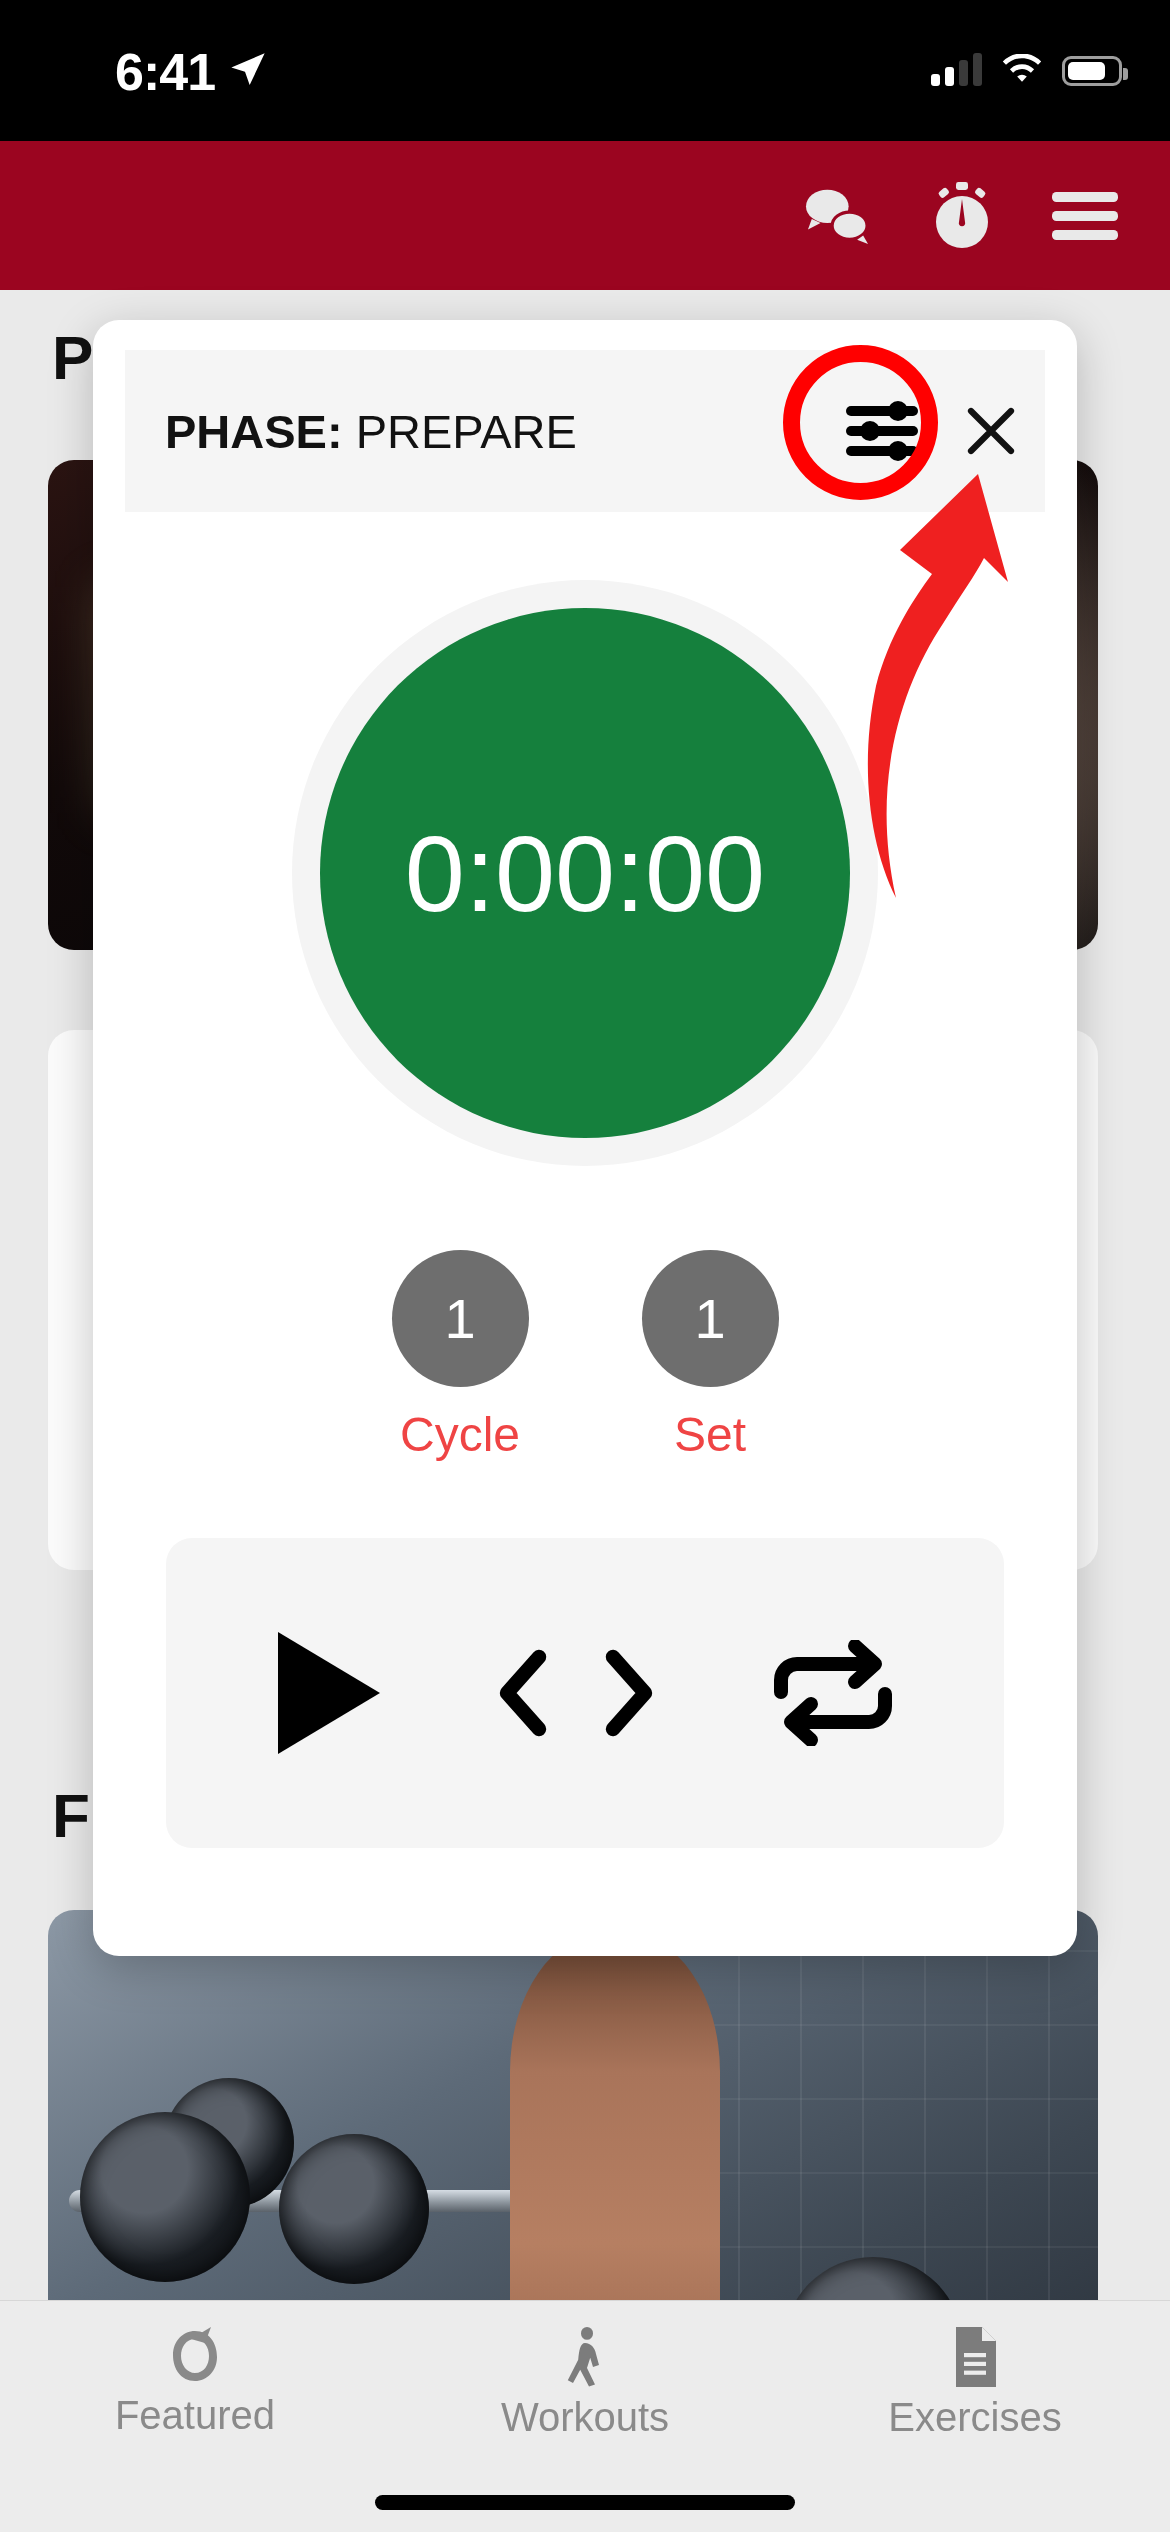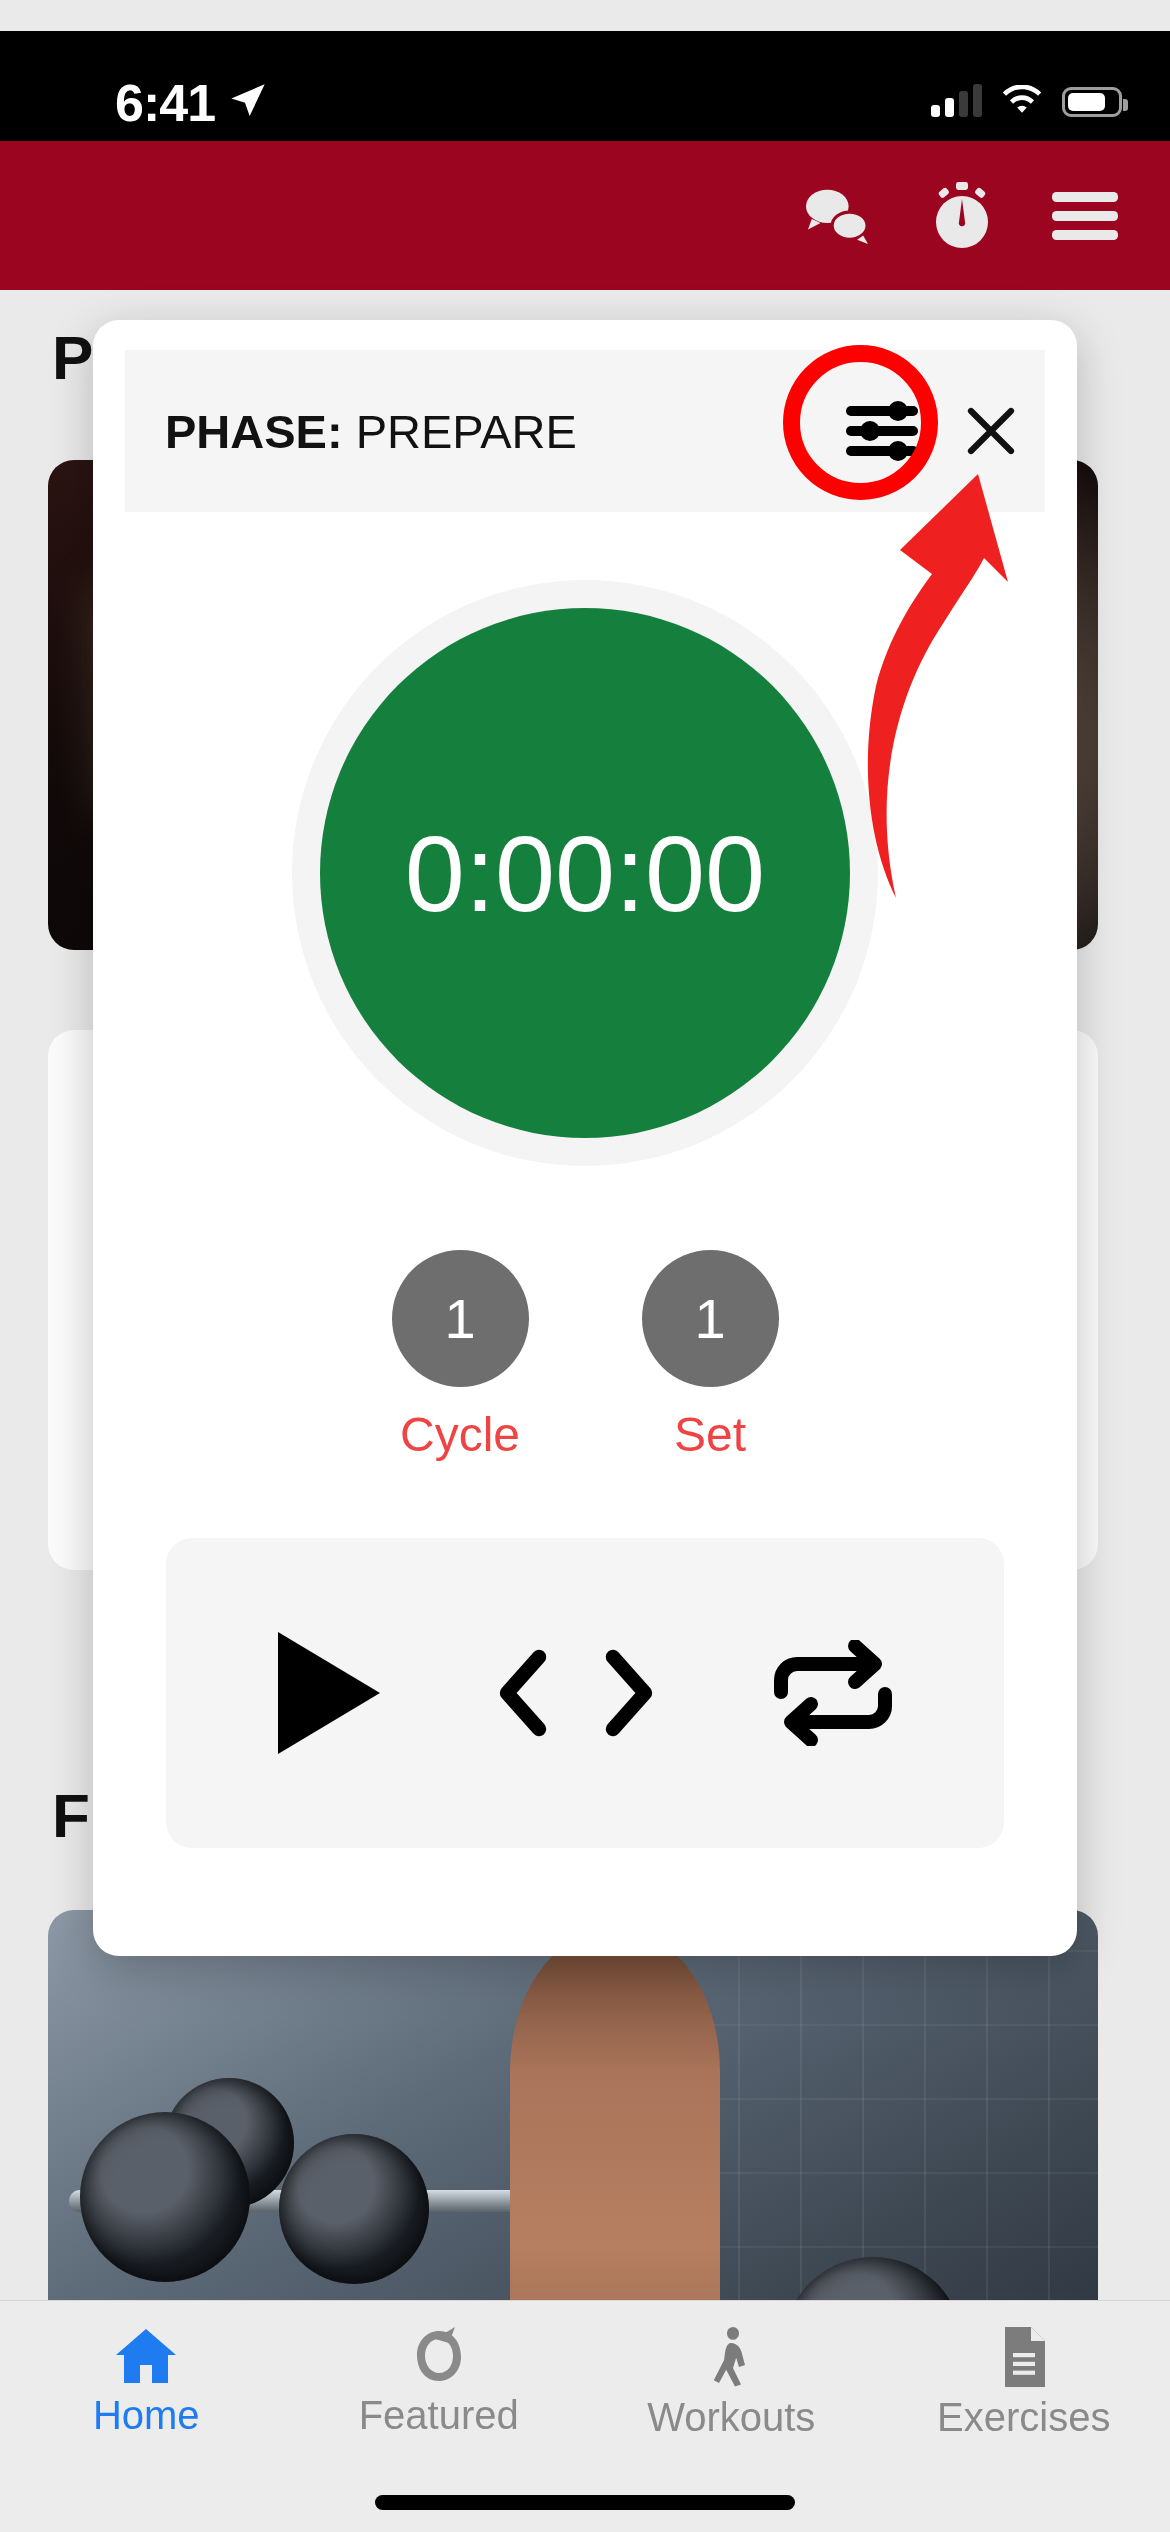--- a/index.html
+++ b/index.html
@@ -13,21 +13,20 @@
     position:relative;
     width:1170px; height:2532px;
     background:#eaeaea;
     overflow:hidden;
   }
 
   
   .statusbar{
     position:absolute; left:0; top:0; width:1170px; height:141px;
     background:#000;
-    margin-top:31px;
   }
   .sb-time{
     position:absolute; left:115px; top:42px;
     font-size:52px; font-weight:600; color:#fff;
     letter-spacing:-1px;
   }
   .sb-loc{ position:absolute; left:228px; top:50px; }
   .sb-right{
     position:absolute; right:48px; top:52px;
     display:flex; align-items:flex-end; gap:18px;
@@ -394,26 +393,20 @@
     <div class="ring-hl"></div>
     <svg class="arrow-svg" width="260" height="440" viewBox="0 0 130 220">
       <path d="M18 214 C 6 160, 18 112, 42 76 C 50 63, 58 52, 62 44
                L 74 56 L 59 2 L 20 40 L 36 52
                C 27 64, 14 84, 8 108 C 0 146, 4 186, 18 214 Z" fill="#ef2020"></path>
     </svg>
   </div>
 
   <div class="tabbar">
 
-    <button class="tab active">
-      <svg width="64" height="58" viewBox="0 0 32 29">
-        <path d="M16 1 1 14h4v14h8v-9h6v9h8V14h4z" fill="#1e7cf0"></path>
-      </svg>
-      <span class="tlabel">Home</span>
-    </button>
 
 
     <button class="tab">
       <svg width="56" height="58" viewBox="0 0 28 29">
         <path d="M14 2 C21 2 25 8 25 15 C25 22 20 27 14 27 C7 27 3 21 3 14 C3 7 8 2 14 2 Z
                  M14 6 C9.5 6 7 10 7 14.5 C7 19 10 23 14 23 C18.5 23 21 19 21 14.5 C21 10 18.5 6 14 6 Z" fill="#8a8a8a"></path>
         <path d="M12 6 L22 0 L19 8 Z" fill="#8a8a8a"></path>
       </svg>
       <span class="tlabel">Featured</span>
     </button>

